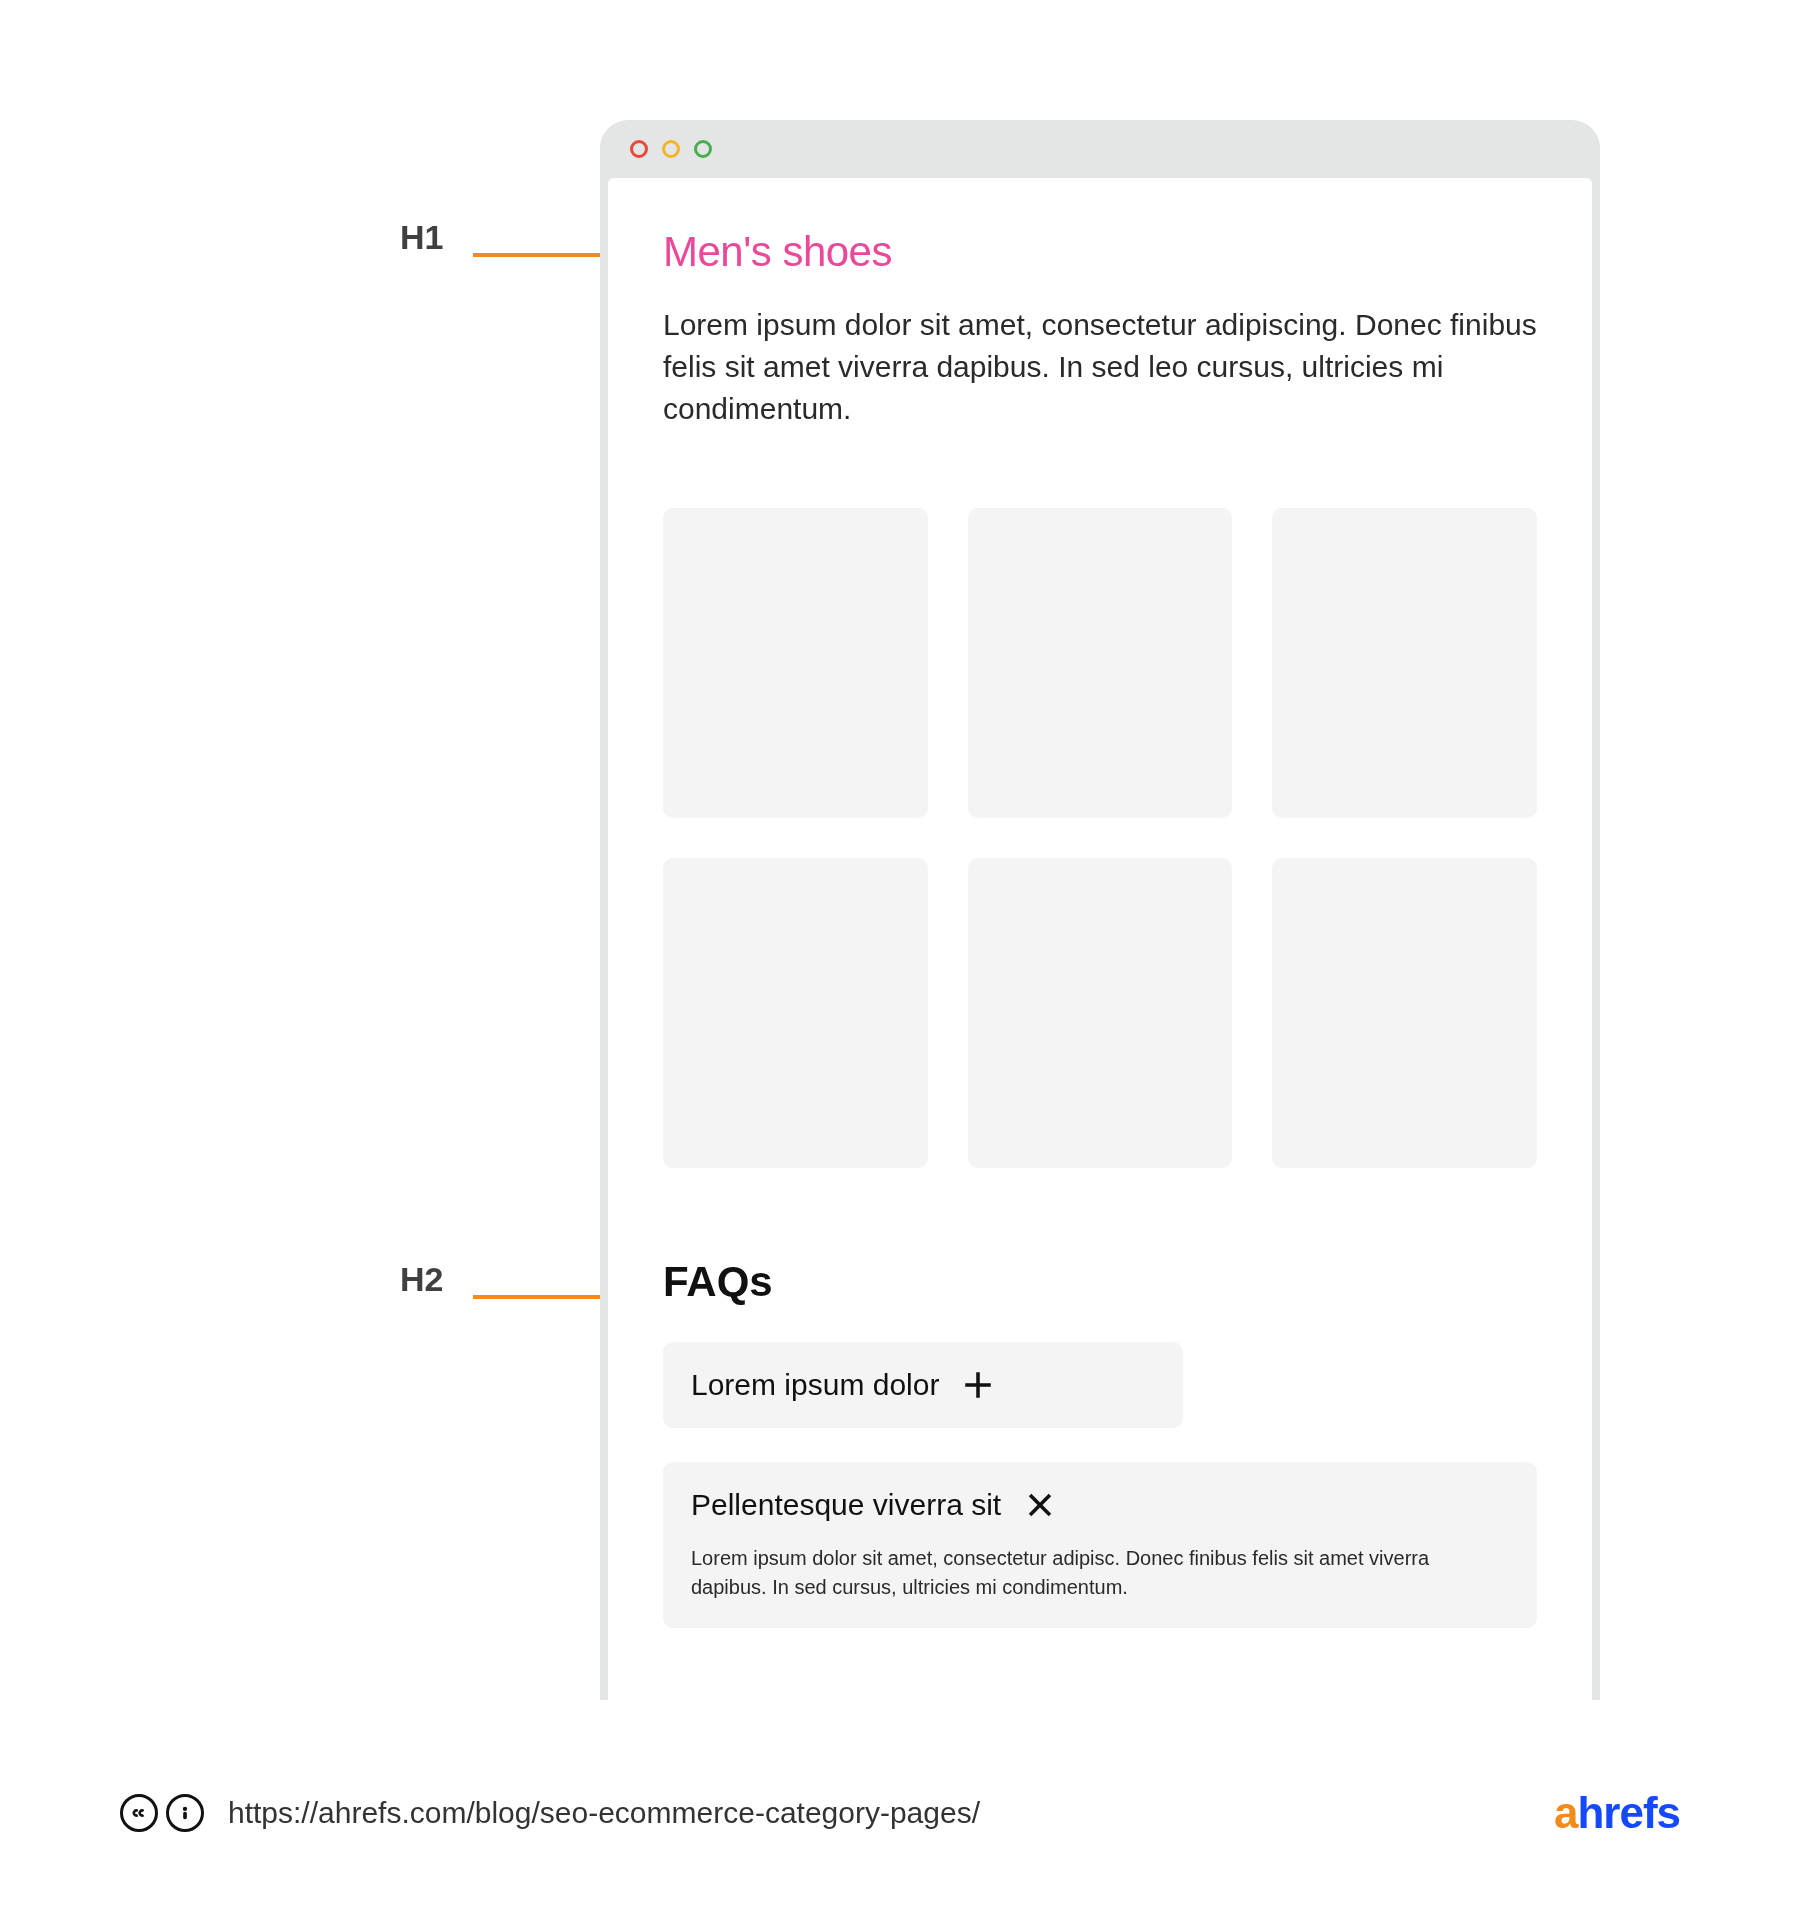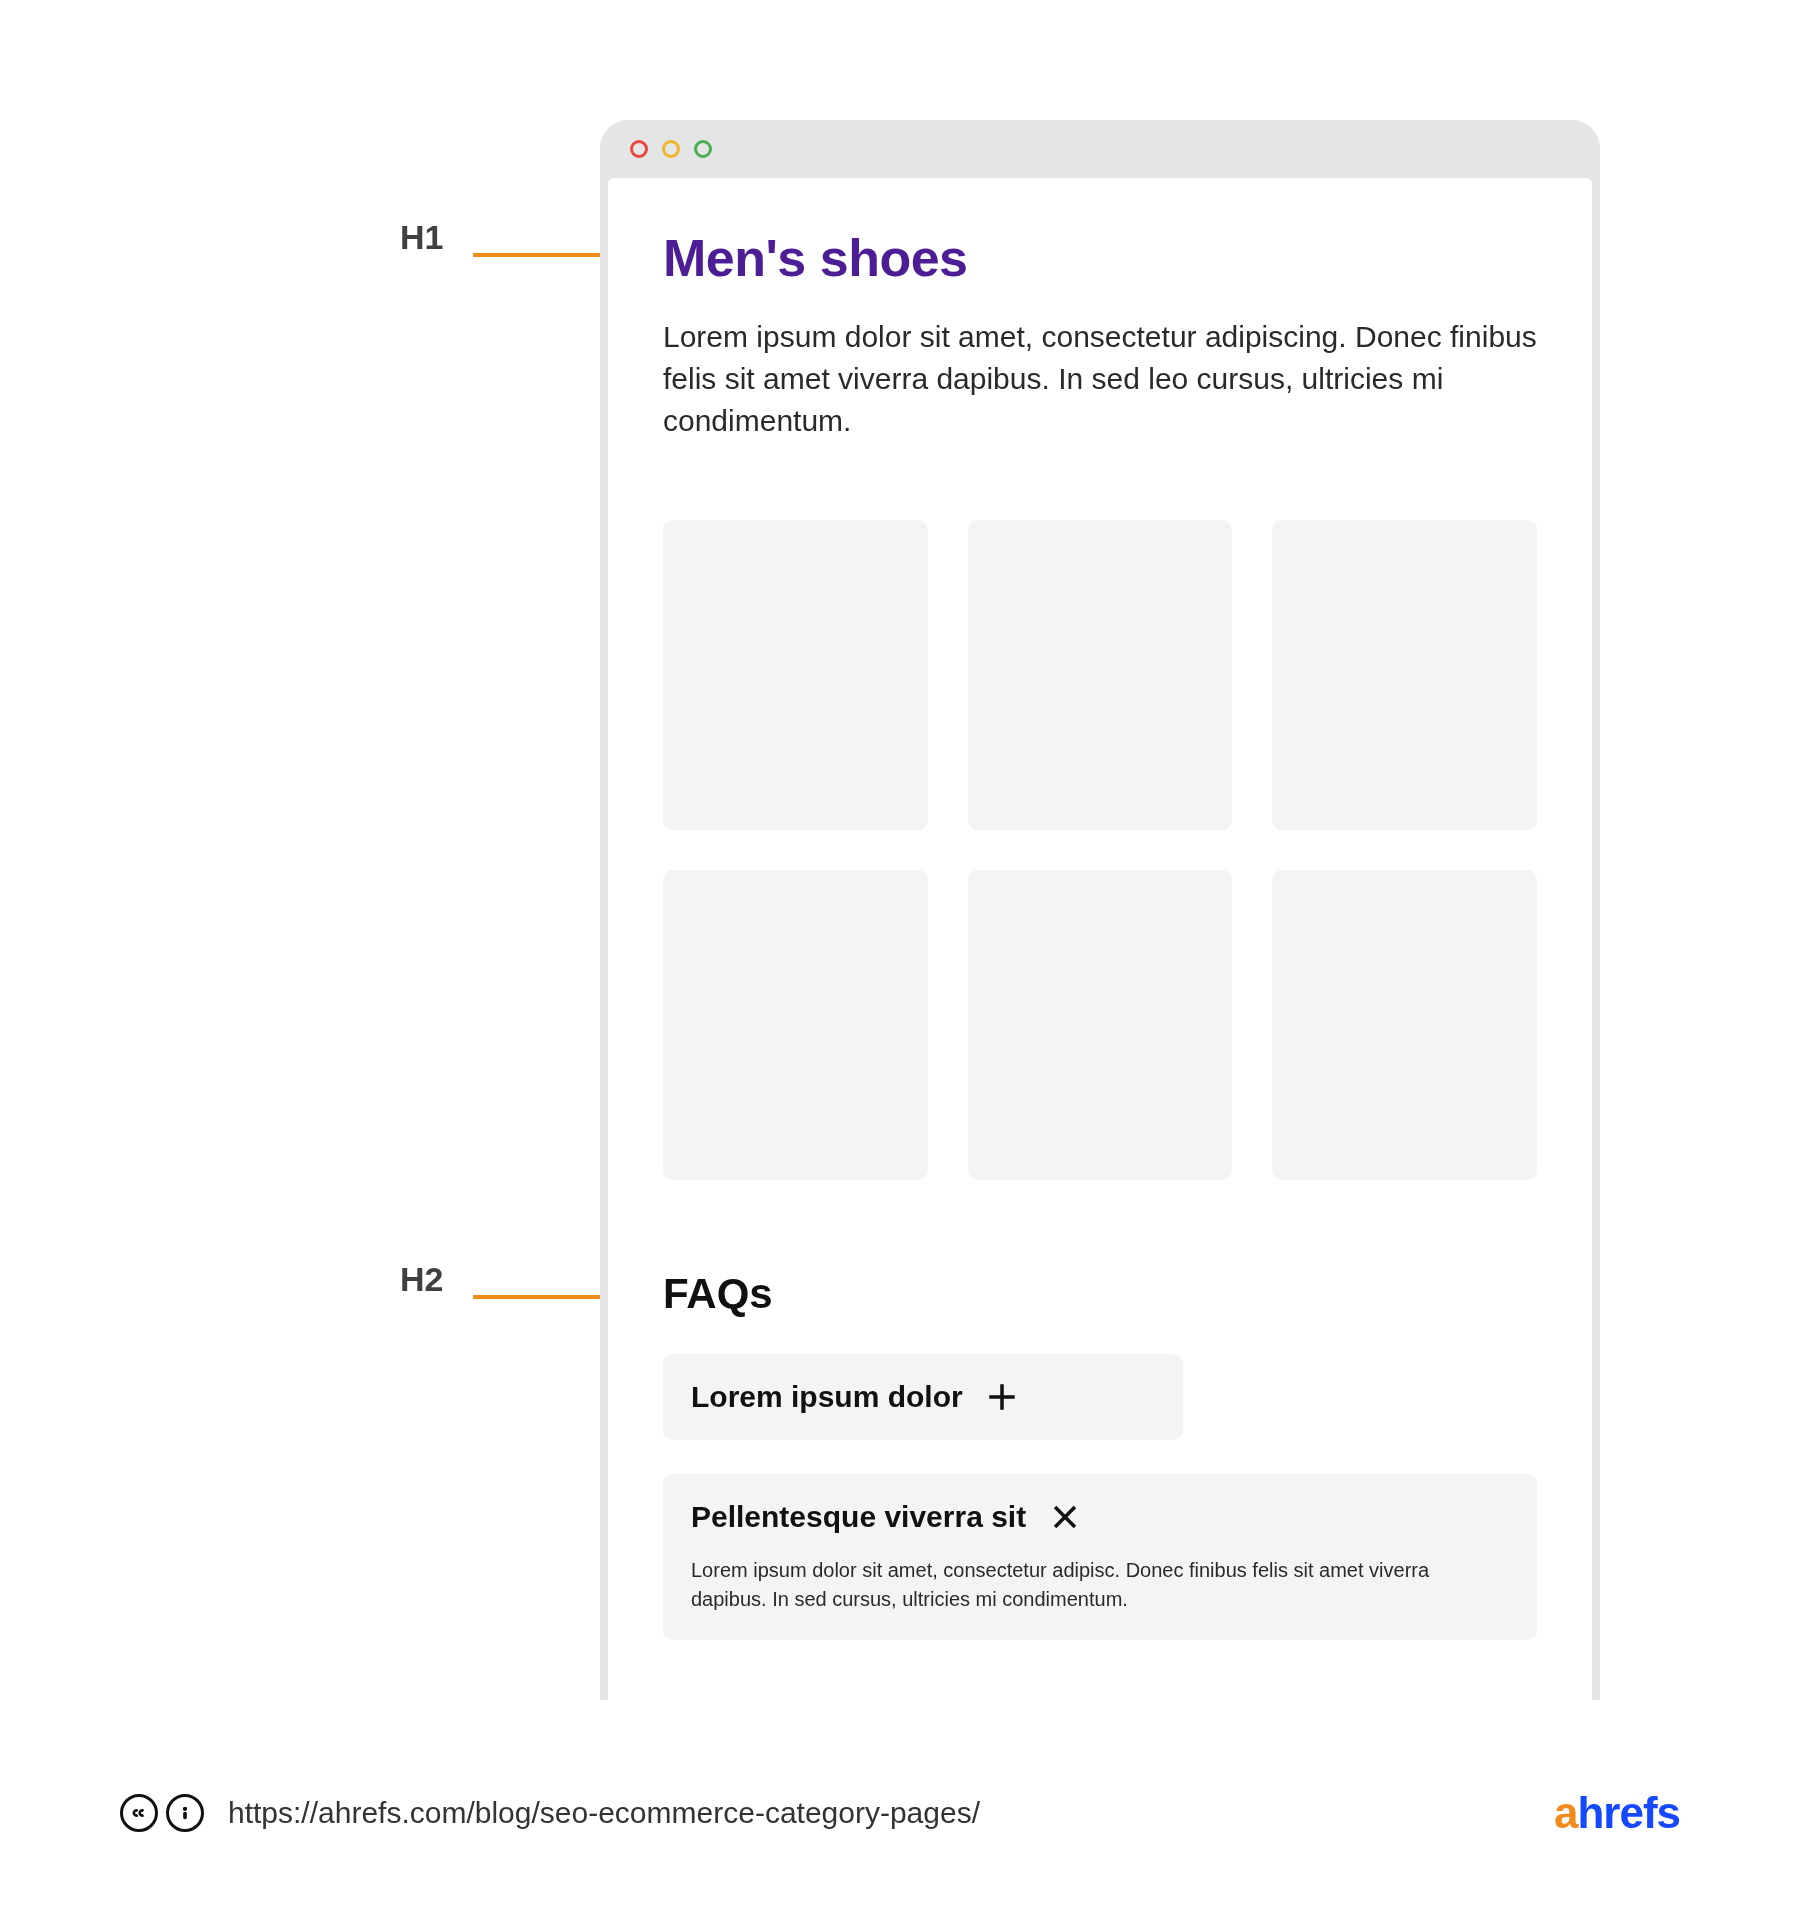--- a/index.html
+++ b/index.html
@@ -38,24 +38,24 @@
   .dot.yellow { border-color: #f3b32a; }
   .dot.green  { border-color: #4aae4f; }
   .viewport {
     background: #ffffff;
     margin: 0 8px 0 8px;
     height: calc(100% - 58px);
     border-radius: 6px 6px 0 0;
     padding: 50px 55px 0 55px;
   }
   .h1 {
-    font-size: 52px;
-    font-weight: 700;
+    font-size: 42px;
+    font-weight: 400;
     letter-spacing: -0.5px;
-    color: #4c1d95;
+    color: #ec4899;
     margin-bottom: 28px;
   }
   .intro {
     font-size: 30px;
     line-height: 1.4;
     color: #2a2a2a;
     margin-bottom: 78px;
   }
   .grid {
     display: grid;
@@ -78,21 +78,21 @@
     background: #f4f4f5;
     border-radius: 10px;
     padding: 26px 28px;
     margin-bottom: 34px;
   }
   .faq-head {
     display: flex;
     align-items: center;
     gap: 22px;
     font-size: 30px;
-    font-weight: 700;
+    font-weight: 400;
     color: #111;
   }
   .faq-icon { width: 34px; height: 34px; flex-shrink: 0; }
   .faq-body {
     margin-top: 22px;
     font-size: 20px;
     line-height: 1.45;
     color: #2a2a2a;
   }
 

